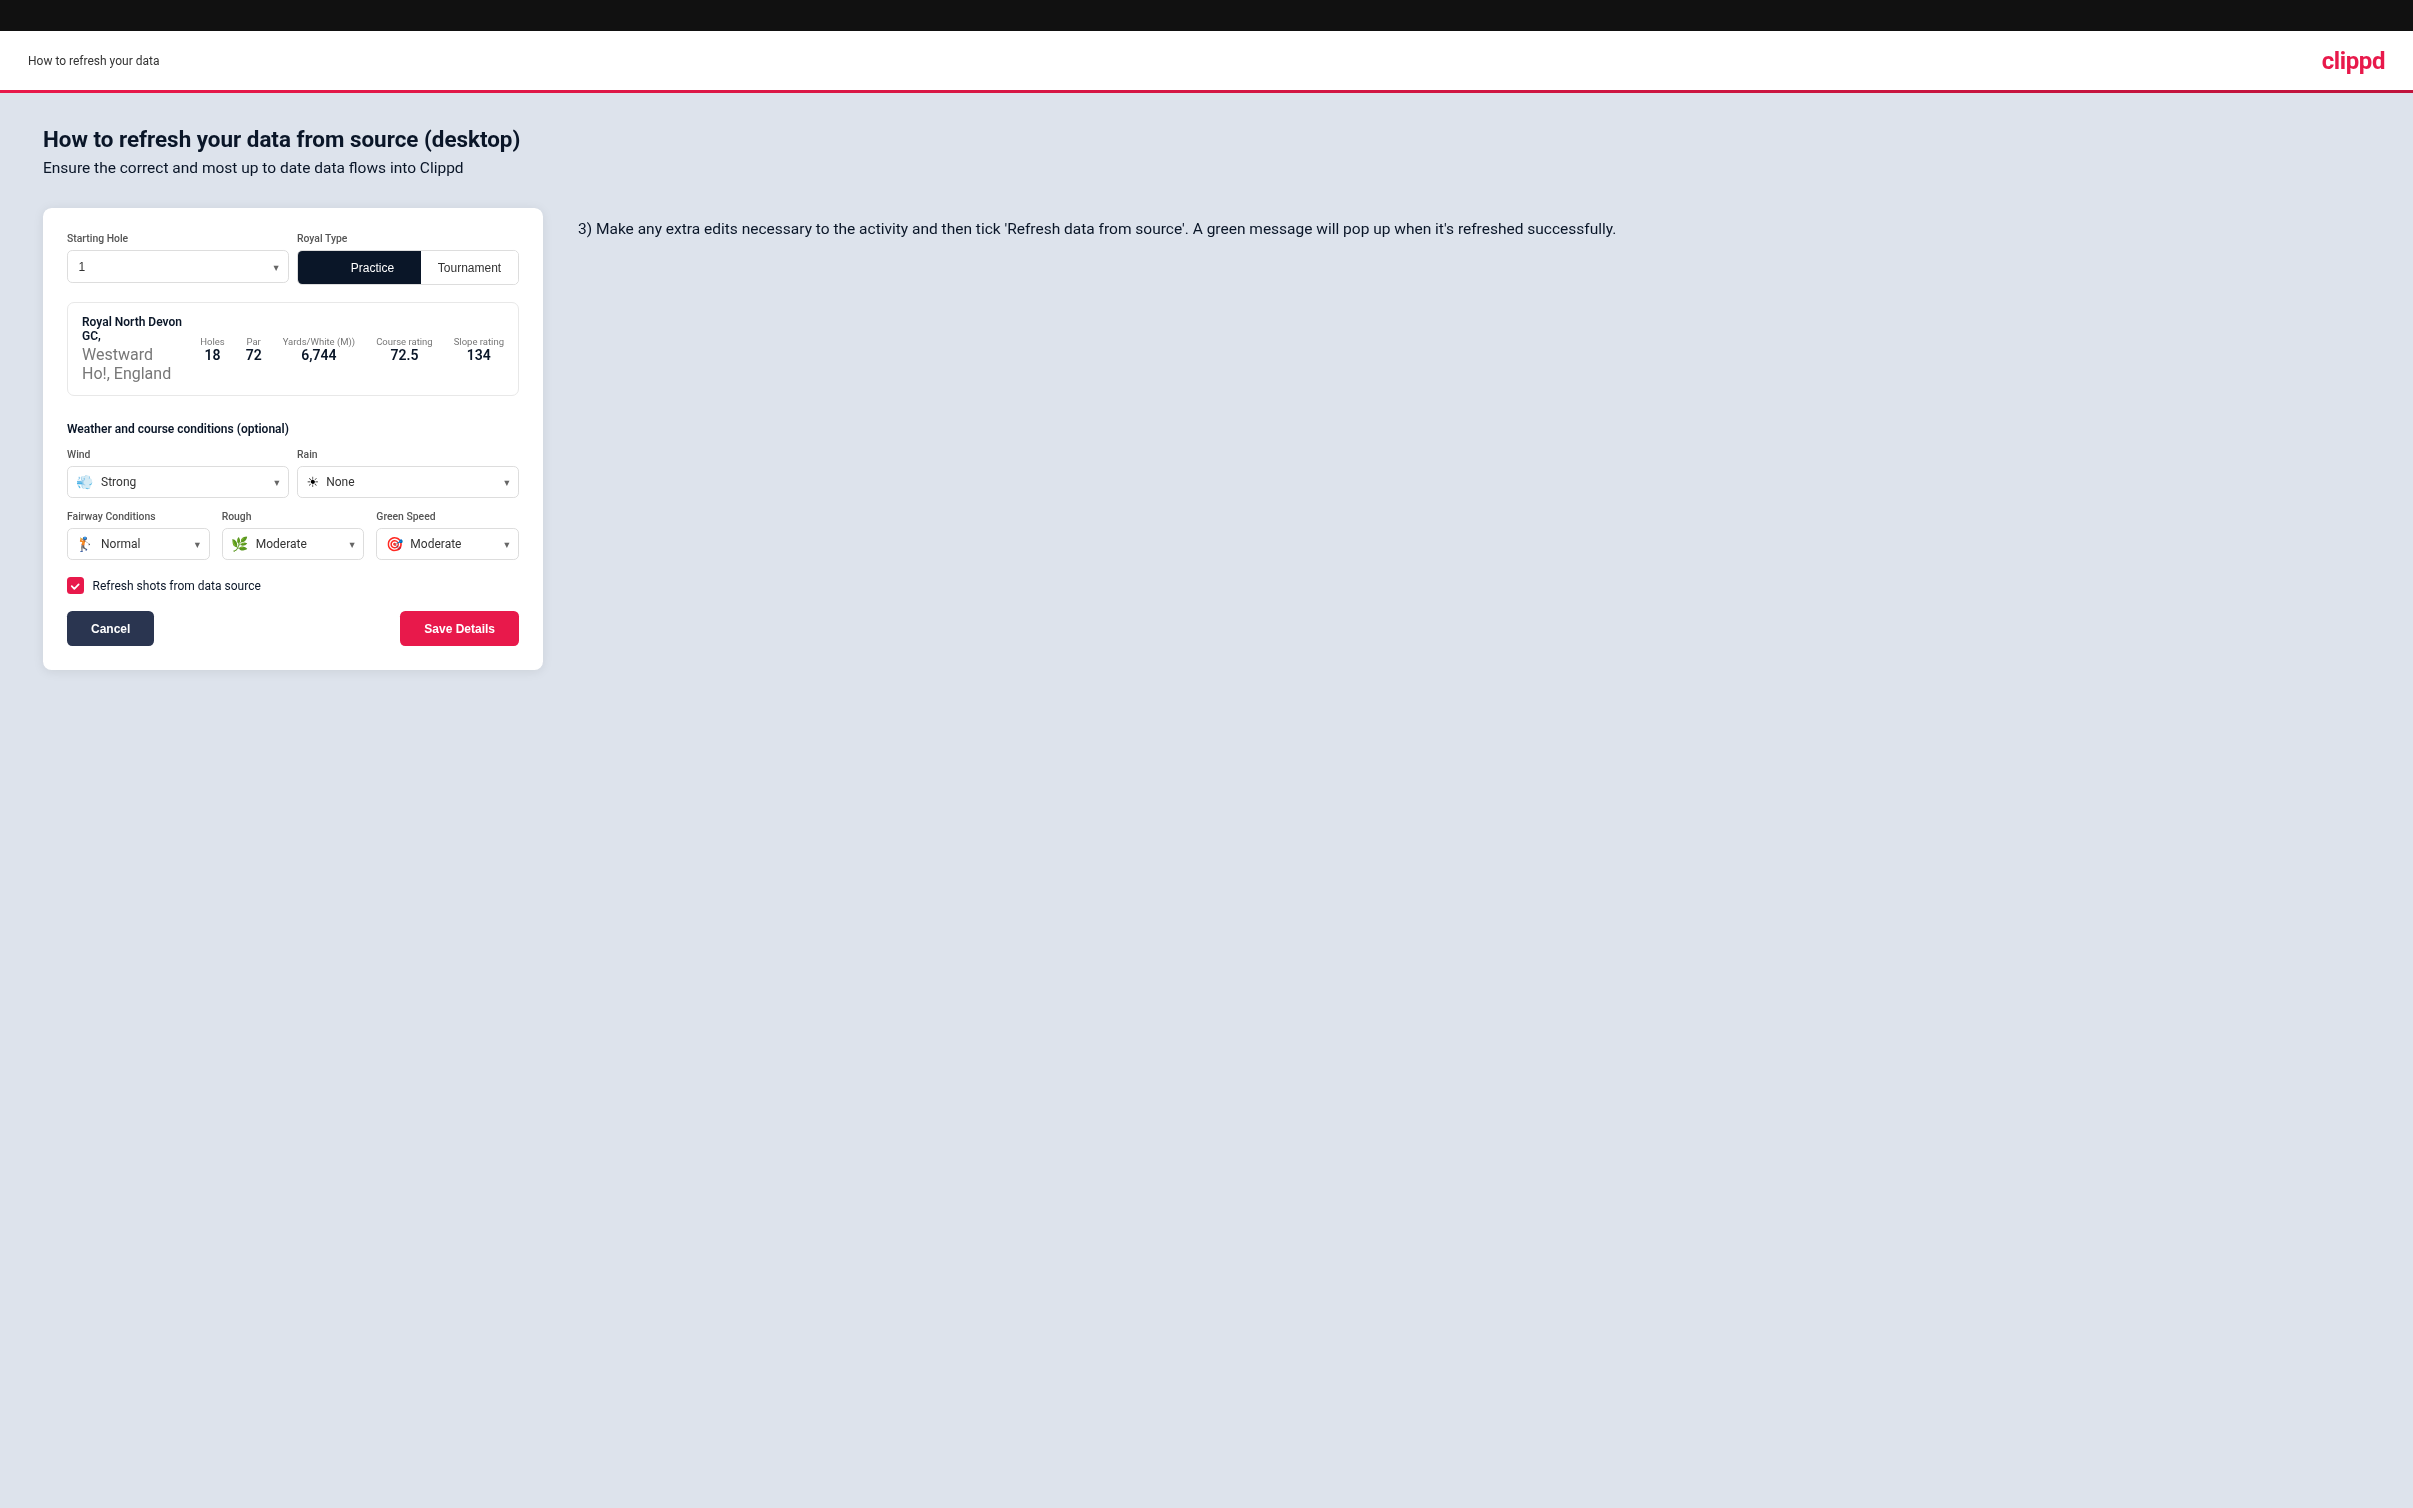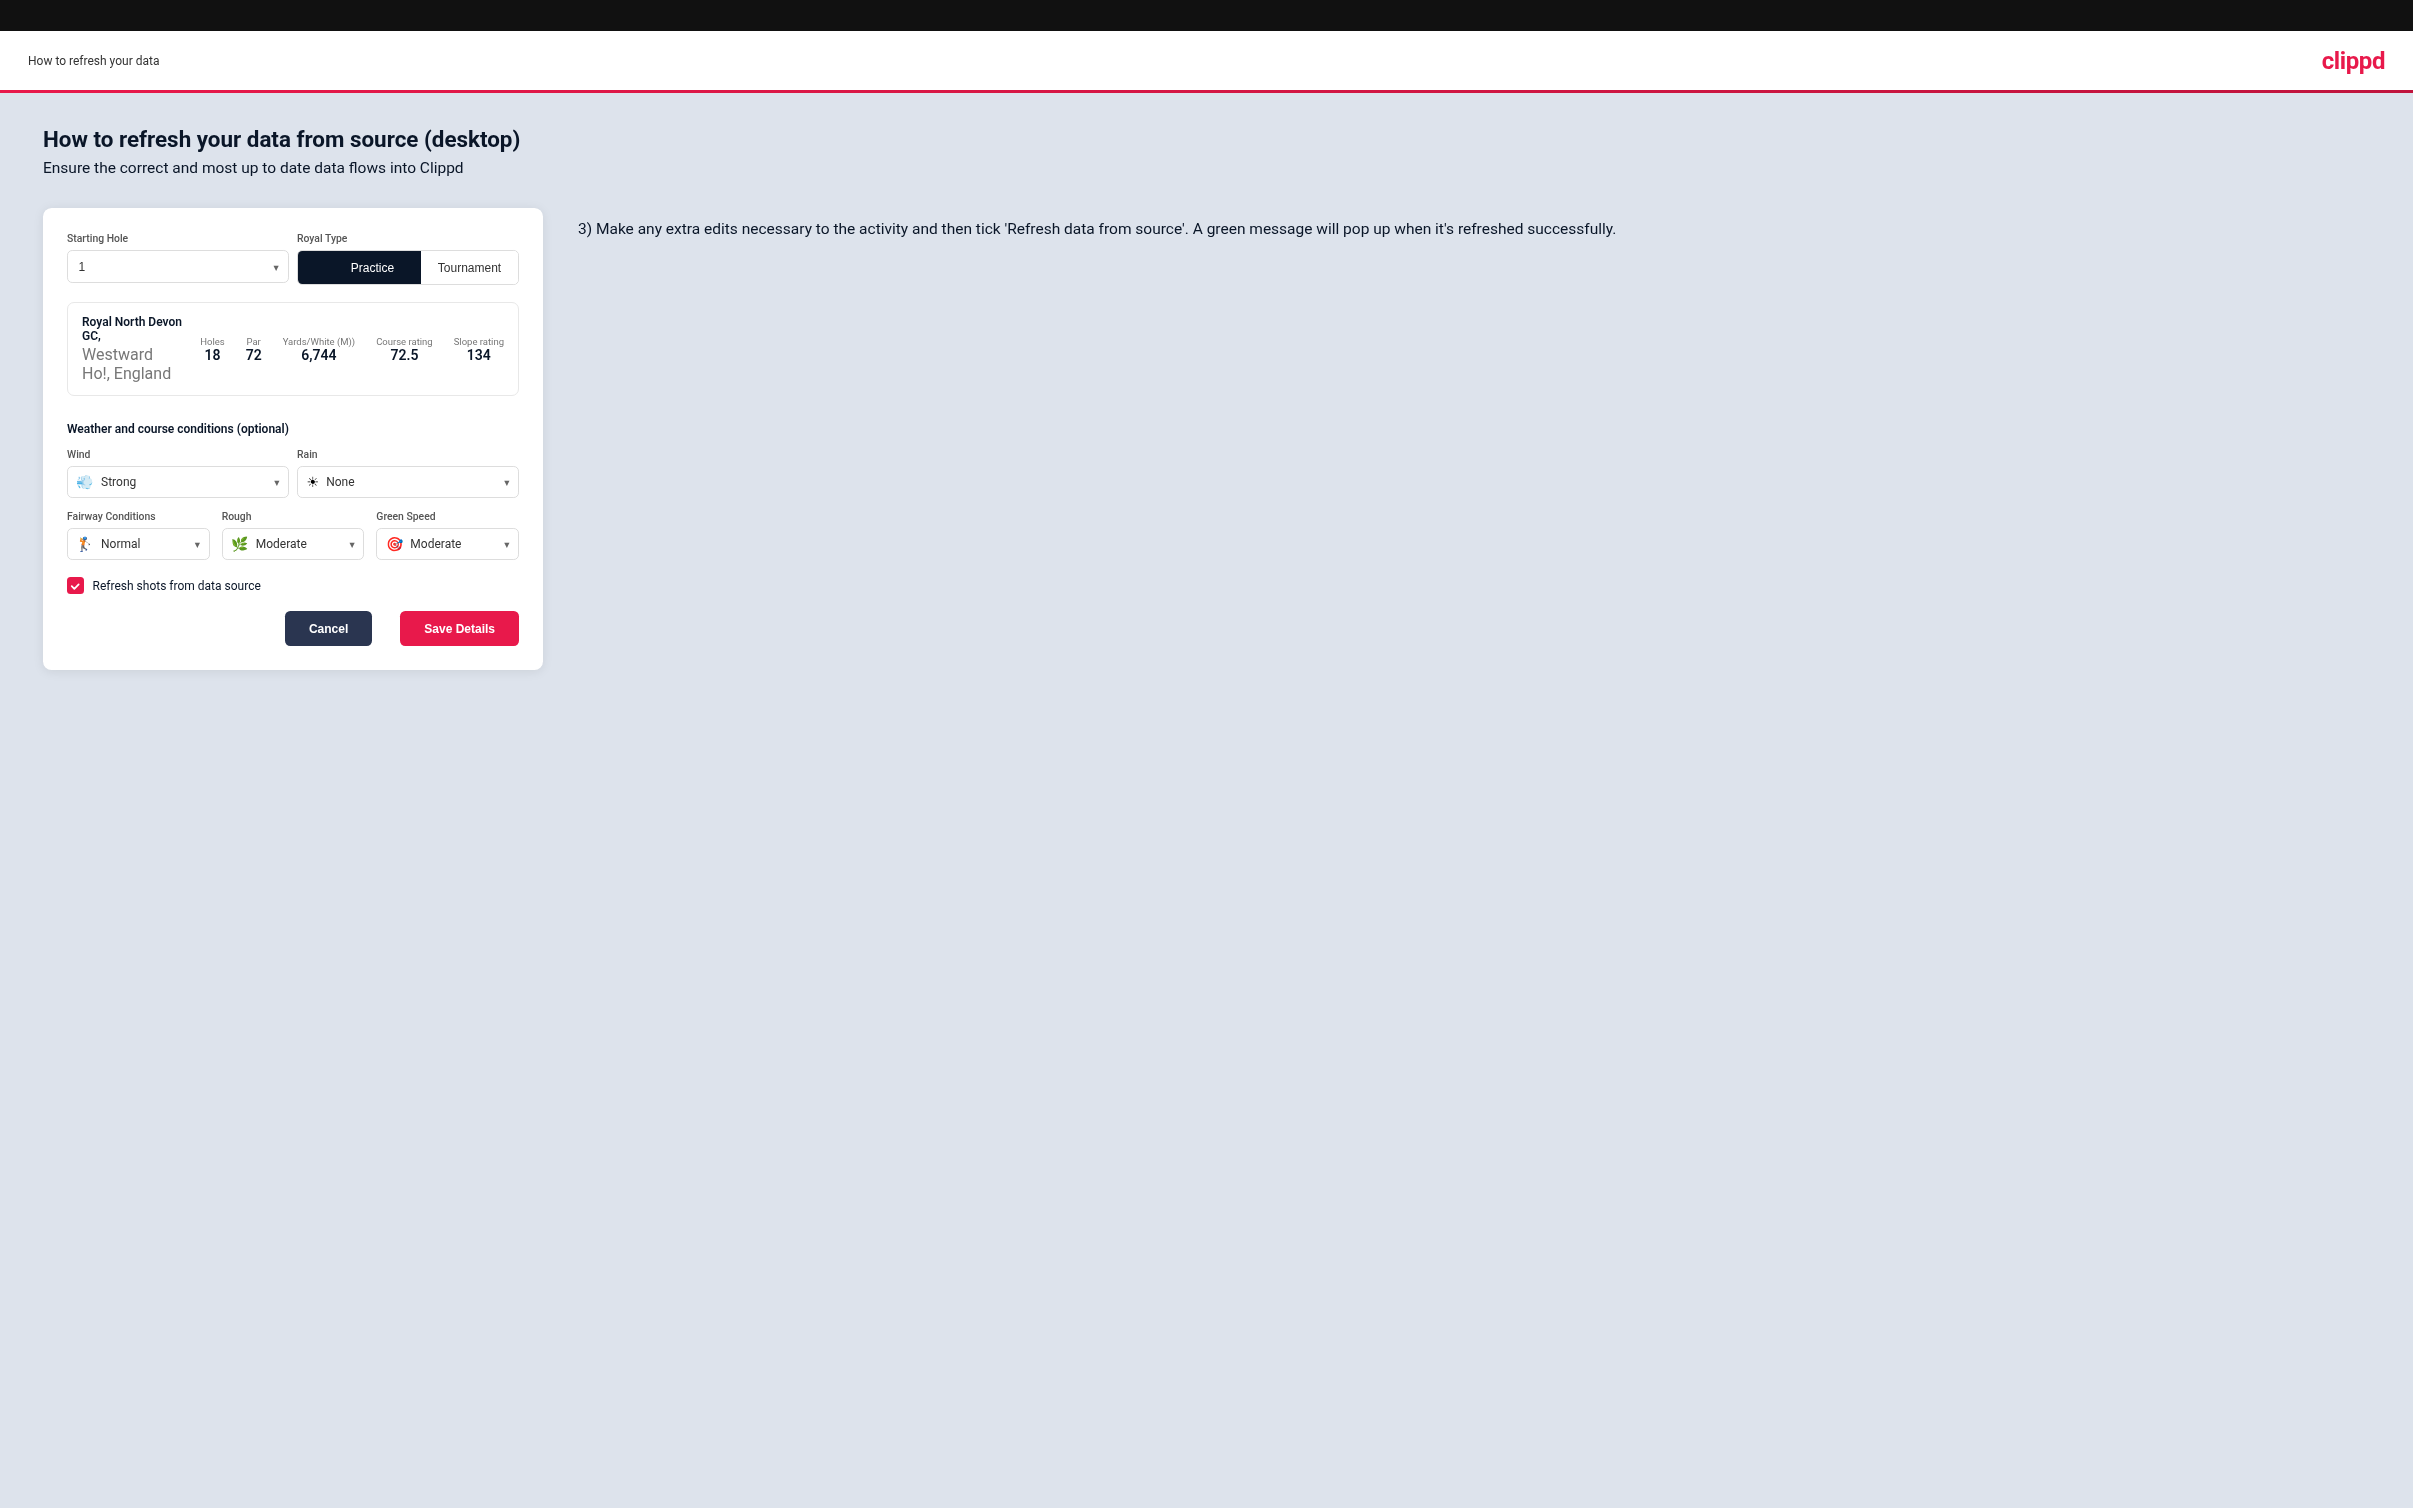--- a/index.html
+++ b/index.html
@@ -262,23 +262,22 @@
       height: 10.4px;
     }
 
     .checkbox-label {
       font-size: 12px;
       color: #0a1628;
     }
 
     .button-row {
       display: flex;
-      justify-content: flex-end;
-      align-items: center;
-      gap: 28px;
+      justify-content: space-between;
+      align-items: center;
     }
 
     .btn-cancel {
       background: #2a3550;
       color: #fff;
       border: none;
       border-radius: 5.2px;
       padding: 10.4px 24px;
       font-size: 12px;
       font-weight: 600;

